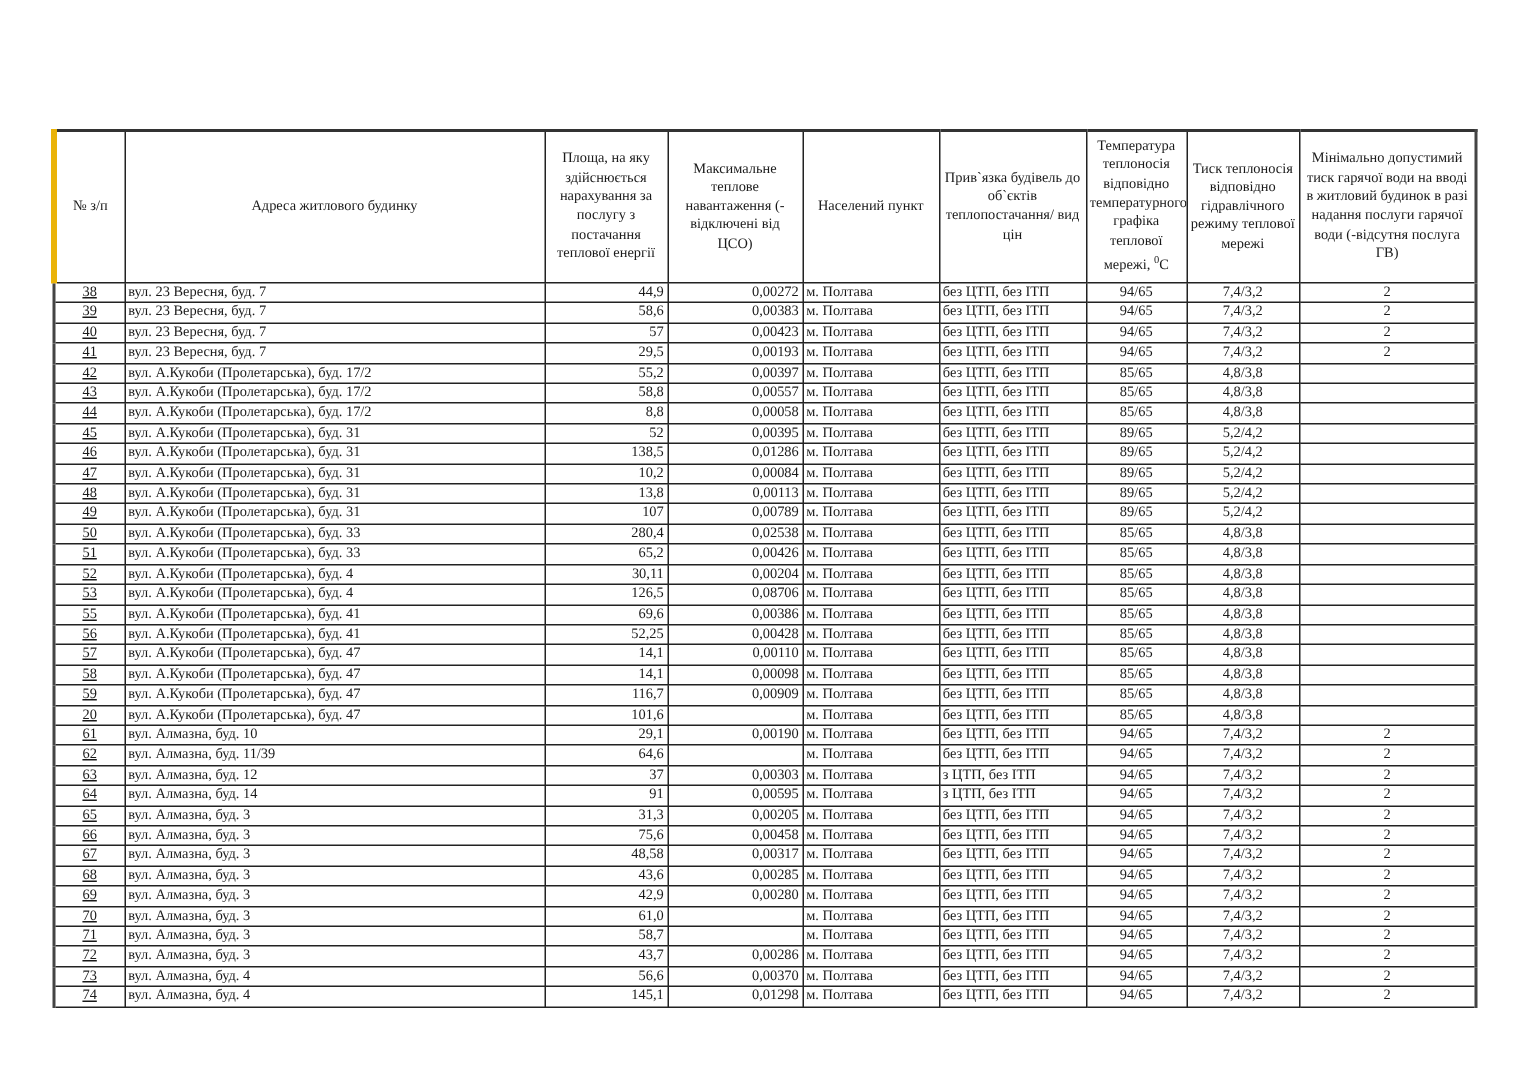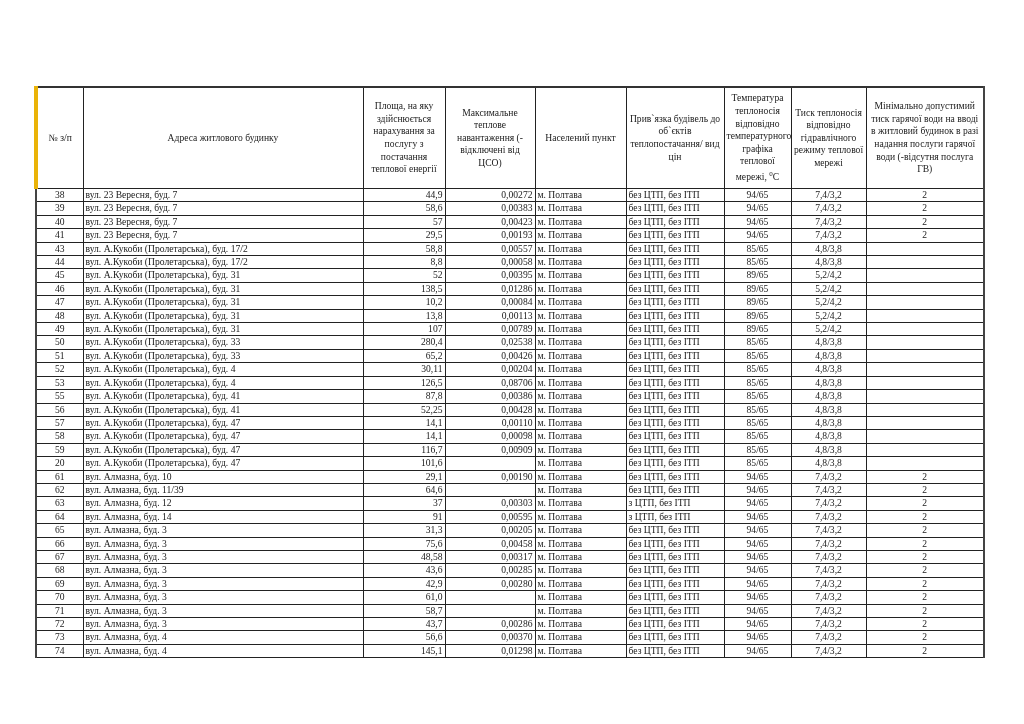--- a/index.html
+++ b/index.html
@@ -5,21 +5,21 @@
     html, body { margin:0; padding:0; background:#ffffff; }
     body { width:1024px; height:724px; position:relative; overflow:hidden; font-family:"Liberation Serif", serif; color:#1a1a1a; }
     table { position:absolute; left:34px; top:86px; border-collapse:collapse; table-layout:fixed; width:948px; }
     td, th { border:1px solid #222; padding:0 2px; font-size:9.6px; line-height:12.4px; white-space:nowrap; overflow:hidden; font-weight:normal; }
     thead th { height:100px; white-space:normal; text-align:center; vertical-align:middle; line-height:12.6px; font-size:9.6px; }
     thead th.lt { border-left:4px solid #eab308; }
     tbody td { height:12.4px; }
     td.c { text-align:center; }
     td.r { text-align:right; }
     td.l { text-align:left; }
-    td.first { border-left:2px solid #444; }
+    td.first { border-left:2px solid #444;text-decoration:underline; }
     th.last, td.last { border-right:2px solid #444;font-family:Liberation Serif, serif; }
     thead tr th { border-top:2px solid #333; }
   </style>
 </head>
 <body>
 
 <table>
   <colgroup>
     <col style="width:47px">
       <col style="width:280px">
@@ -83,20 +83,31 @@
         <td class="l">вул. 23 Вересня, буд. 7</td>
         <td class="r">29,5</td>
         <td class="r">0,00193</td>
         <td class="l">м. Полтава</td>
         <td class="l">без ЦТП, без ІТП</td>
         <td class="c">94/65</td>
         <td class="c">7,4/3,2</td>
         <td class="c last">2</td>
       </tr>
       <tr>
+        <td class="c first">42</td>
+        <td class="l">вул. А.Кукоби (Пролетарська), буд. 17/2</td>
+        <td class="r">55,2</td>
+        <td class="r">0,00397</td>
+        <td class="l">м. Полтава</td>
+        <td class="l">без ЦТП, без ІТП</td>
+        <td class="c">85/65</td>
+        <td class="c">4,8/3,8</td>
+        <td class="c last"></td>
+      </tr>
+      <tr>
         <td class="c first">43</td>
         <td class="l">вул. А.Кукоби (Пролетарська), буд. 17/2</td>
         <td class="r">58,8</td>
         <td class="r">0,00557</td>
         <td class="l">м. Полтава</td>
         <td class="l">без ЦТП, без ІТП</td>
         <td class="c">85/65</td>
         <td class="c">4,8/3,8</td>
         <td class="c last"></td>
       </tr>
@@ -206,21 +217,21 @@
         <td class="r">0,08706</td>
         <td class="l">м. Полтава</td>
         <td class="l">без ЦТП, без ІТП</td>
         <td class="c">85/65</td>
         <td class="c">4,8/3,8</td>
         <td class="c last"></td>
       </tr>
       <tr>
         <td class="c first">55</td>
         <td class="l">вул. А.Кукоби (Пролетарська), буд. 41</td>
-        <td class="r">87,8</td>
+        <td class="r">69,6</td>
         <td class="r">0,00386</td>
         <td class="l">м. Полтава</td>
         <td class="l">без ЦТП, без ІТП</td>
         <td class="c">85/65</td>
         <td class="c">4,8/3,8</td>
         <td class="c last"></td>
       </tr>
       <tr>
         <td class="c first">56</td>
         <td class="l">вул. А.Кукоби (Пролетарська), буд. 41</td>

